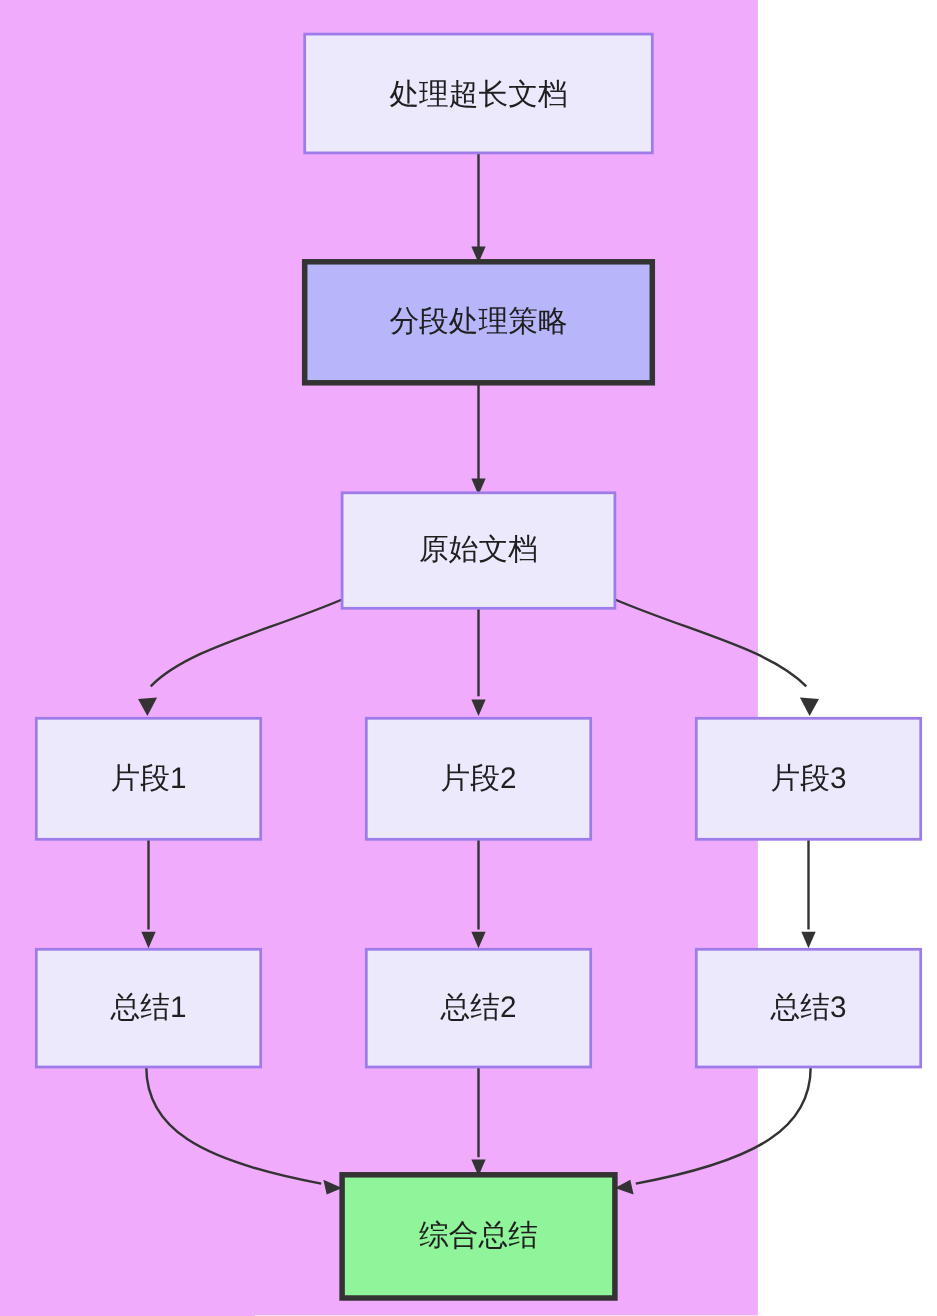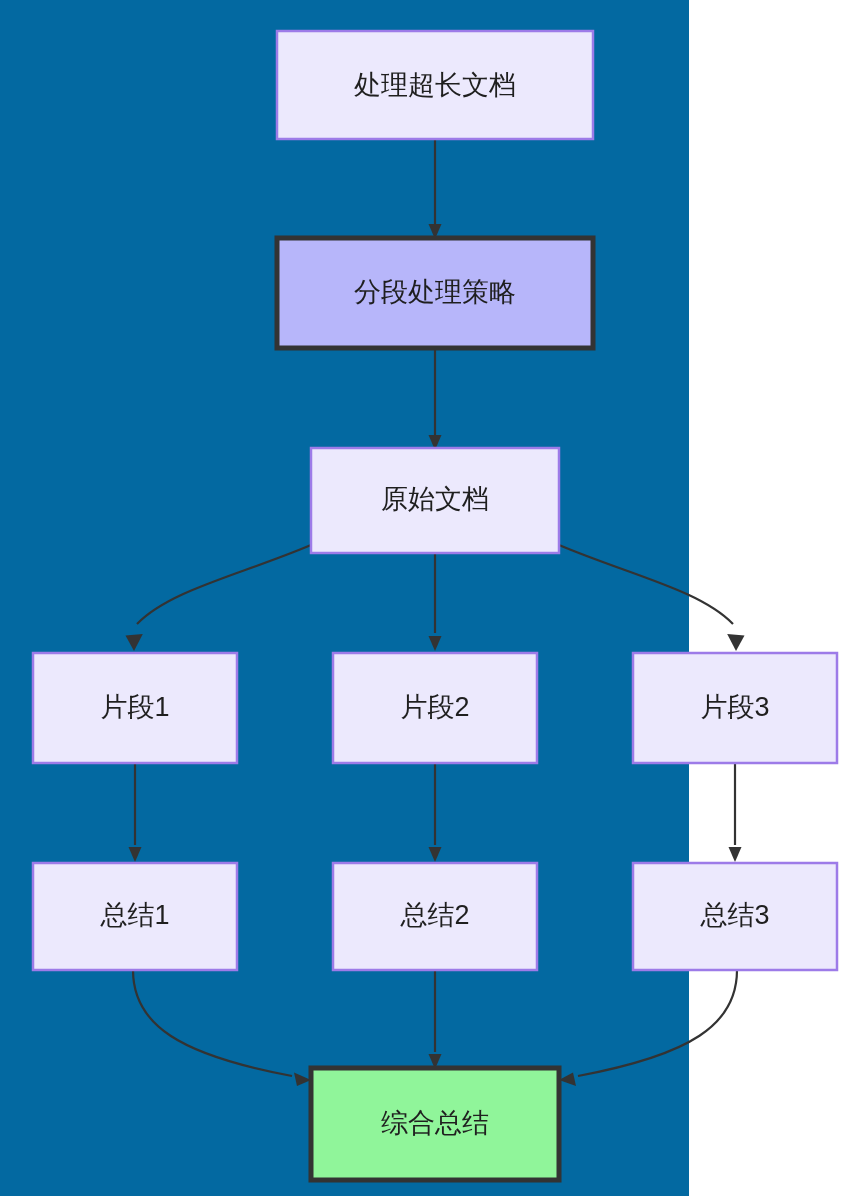--- a/index.html
+++ b/index.html
@@ -10,21 +10,21 @@
   body {
     width: 852px;
     height: 1196px;
     overflow: hidden;
     font-family: "Liberation Sans", "DejaVu Sans", sans-serif;
   }
   #flowchart-root {
     position: relative;
     width: 689px;
     height: 1196px;
-    background: #0369a1;
+    background: #f0abfc;
   }
   svg.diagram {
     position: absolute;
     top: 0;
     left: 0;
     width: 852px;
     height: 1196px;
     display: block;
   }
   .node-rect {

